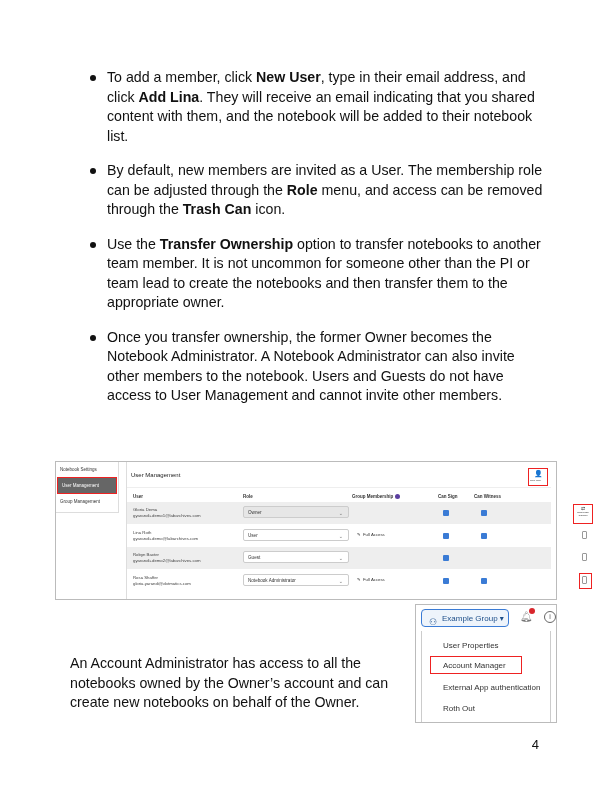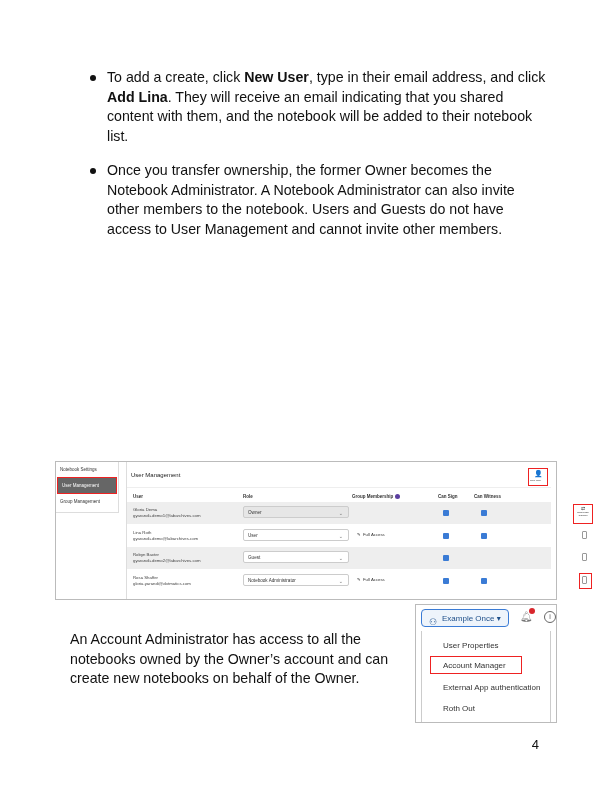--- a/index.html
+++ b/index.html
@@ -22,38 +22,40 @@
   .um .uname{position:absolute;left:6px;top:5px;font-size:4.3px;line-height:6px;color:#444;}
   .um .sel{position:absolute;left:116px;top:4px;width:106px;height:12px;border:1px solid #ccc;border-radius:2px;background:#fff;font-size:4.6px;line-height:12px;padding-left:4px;box-sizing:border-box;}
   .um .sel.owner{background:#e6e6e6;}
   .um .sel .chev{position:absolute;right:5px;top:0;font-size:5px;color:#666;}
   .um .grp{position:absolute;left:230px;top:5px;font-size:4.3px;line-height:10px;}
   .um .cb{position:absolute;top:8px;width:6px;height:6px;background:#3a7bd5;border-radius:1px;}
   .um .trash{position:absolute;left:455px;top:6px;width:5px;height:8px;border:1px solid #999;border-radius:1px;box-sizing:border-box;}
   .redbox{position:absolute;border:1.5px solid #e22;}
   .info{display:inline-block;width:5px;height:5px;border-radius:50%;background:#5b3fa0;vertical-align:middle;margin-left:2px;}
 
-  .para2{position:absolute;left:70px;top:630px;width:320px;font-size:14.2px;line-height:19.5px;}
+  .para2{position:absolute;left:70px;top:654px;width:320px;font-size:14.2px;line-height:19.5px;}
 
   .dd{position:absolute;left:415px;top:604px;width:140px;height:117px;border:1px solid #bbb;background:#fff;}
   .dd .btn{position:absolute;left:5px;top:4px;width:88px;height:18px;border:1.5px solid #3a7bd5;border-radius:4px;background:#eef4fb;font-size:8px;line-height:18px;color:#1e4f8a;box-sizing:border-box;padding-left:20px;}
   .dd .btn .person{position:absolute;left:7px;top:3px;font-size:9px;color:#1e4f8a;}
   .dd .bell{position:absolute;left:104px;top:6px;font-size:10px;color:#777;}
   .dd .badge{position:absolute;left:113px;top:3px;width:6px;height:6px;border-radius:50%;background:#d9262c;}
   .dd .info2{position:absolute;left:128px;top:6px;width:10px;height:10px;border:1px solid #666;border-radius:50%;font-size:7px;text-align:center;line-height:10px;color:#555;}
   .dd .menu{position:absolute;left:5px;top:26px;width:128px;bottom:0;border-left:1px solid #ccc;border-right:1px solid #ccc;}
   .dd .item{position:absolute;left:21px;font-size:8px;color:#333;}
 
   .pagenum{position:absolute;right:72px;top:737px;font-size:13px;}
 </style>
 </head>
 <body>
 
 <ul class="bullets" id="bullets">
-    <li><span>To add a create, click </span><b>New User</b><span>, type in their email address, and click </span><b>Add Lina</b><span>. They will receive an email indicating that you shared content with them, and the notebook will be added to their notebook list.</span></li>
+    <li><span>To add a member, click </span><b>New User</b><span>, type in their email address, and click </span><b>Add Lina</b><span>. They will receive an email indicating that you shared content with them, and the notebook will be added to their notebook list.</span></li>
+    <li><span>By default, new members are invited as a User. The membership role can be adjusted through the </span><b>Role</b><span> menu, and access can be removed through the </span><b>Trash Can</b><span> icon.</span></li>
+    <li><span>Use the </span><b>Transfer Ownership</b><span> option to transfer notebooks to another team member. It is not uncommon for someone other than the PI or team lead to create the notebooks and then transfer them to the appropriate owner.</span></li>
     <li><span>Once you transfer ownership, the former Owner becomes the Notebook Administrator. A Notebook Administrator can also invite other members to the notebook. Users and Guests do not have access to User Management and cannot invite other members.</span></li>
   </ul>
 
 <div class="um">
   <div class="side">
     <div>Notebook Settings</div>
     <div class="active">User Management</div>
     <div>Group Management</div>
   </div>
   <div class="panel-l"></div>
@@ -117,21 +119,21 @@
         <div class="redbox" style="left: 452px; top: 3px; width: 11px; height: 14px;"></div>
       </div>
     </div>
 </div>
 
 <div class="para2">An Account Administrator has access to all the notebooks owned by the Owner’s account and can create new notebooks on behalf of the Owner.</div>
 
 <div class="dd">
   <div class="btn">
     <span class="person">⚇</span>
-    <span>Example Once</span> ▾
+    <span>Example Group</span> ▾
   </div>
   <span class="bell">🔔︎</span>
   <span class="badge"></span>
   <span class="info2">i</span>
   <div class="menu">
     <div class="item" style="top:10px">User Properties</div>
     <div class="item" style="top:30px">Account Manager</div>
     <div class="redbox" style="left:8px;top:25px;width:90px;height:16px;"></div>
     <div class="item" style="top:52px">External App authentication</div>
     <div class="item" style="top:73px">Roth Out</div>

